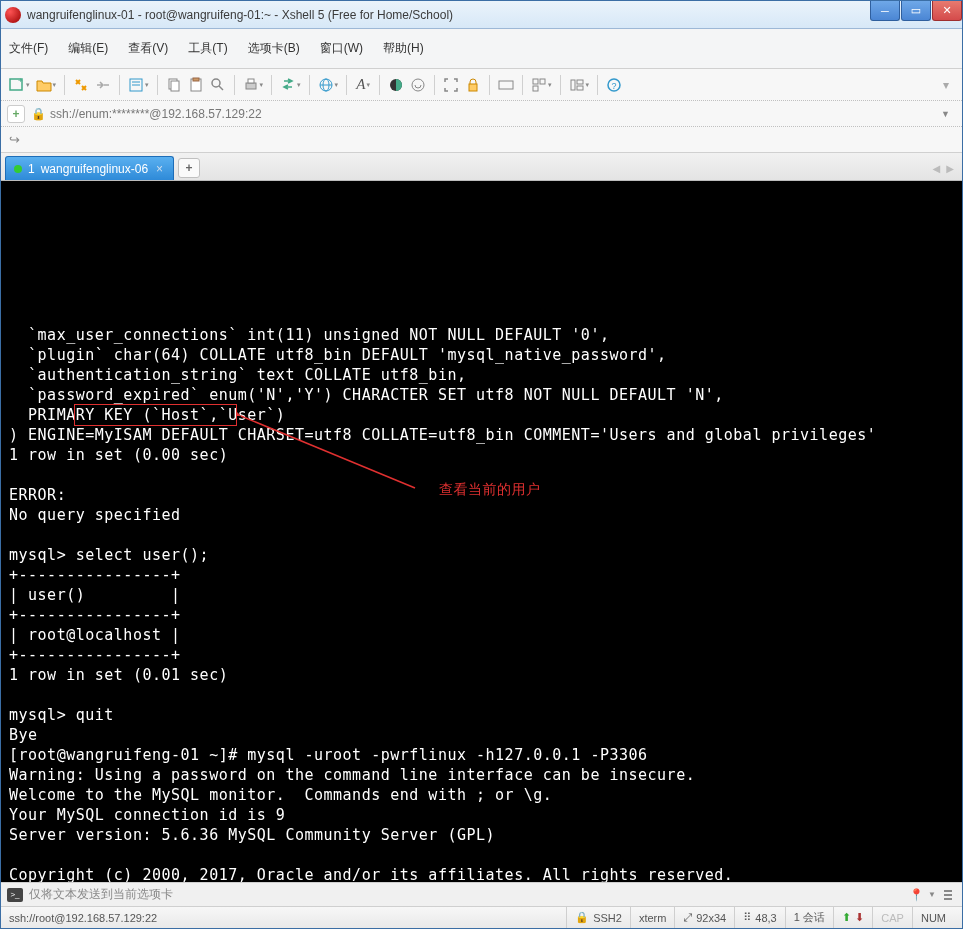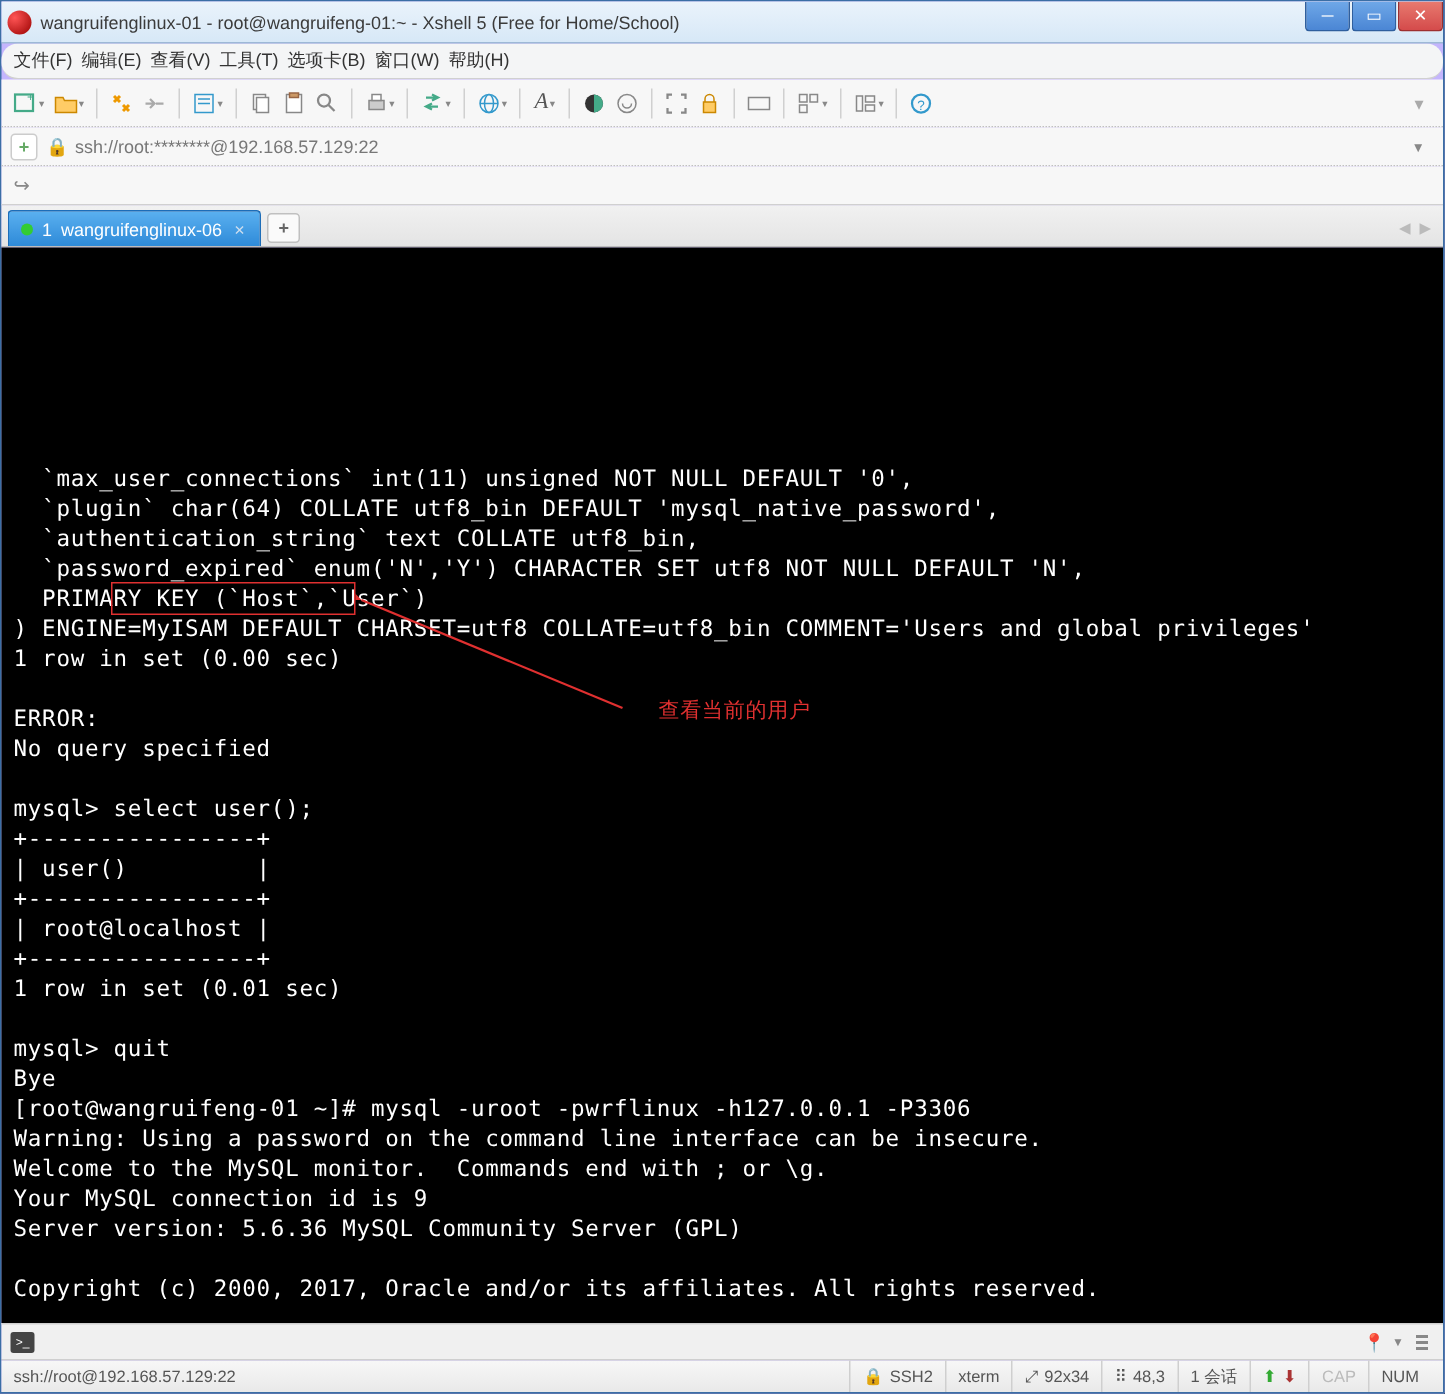--- a/index.html
+++ b/index.html
@@ -42,29 +42,28 @@
   background: linear-gradient(#6fa8e8, #4b86d4);
   border: 1px solid #2f5f9e;
   border-top: none;
   color: #fff;
   display: flex; align-items: center; justify-content: center;
   font-size: 11px;
   border-radius: 0 0 3px 3px;
 }
 .win-btn.close { background: linear-gradient(#e87a6f, #d44b4b); border-color: #9e2f2f;}
 .menubar {
-  height: 24px;
+  height: 40px;
   background: #f4f5f6;
   border-bottom: 1px solid #d0d0d0;
   display: flex;
   align-items: center;
   padding: 0 8px;
-  gap: 6px;
+  gap: 20px;
   color: #333;
-  border-radius: 11px;
 }
 .menubar span { cursor: default; }
 .toolbar {
   height: 32px;
   background: #f7f7f7;
   border-bottom: 1px dotted #c0c0c0;
   display: flex;
   align-items: center;
   padding: 0 6px;
   gap: 2px;
@@ -371,21 +370,21 @@
           <circle cx="8" cy="8" r="6" fill="none" stroke="#39c" stroke-width="1.5"></circle>
           <text x="5.5" y="12" font-size="9" fill="#39c">?</text>
         </svg>
       </div>
     <div class="tb-btn" style="margin-left:auto;color:#aaa">▾</div>
   </div>
 
   <div class="addressbar">
     <div class="plus">+</div>
     <span class="lock">🔒</span>
-    <span style="flex:1">ssh://root:********@192.168.57.129:22</span>
+    <span style="flex:1">ssh://enum:********@192.168.57.129:22</span>
     <span class="addr-dd">▼</span>
   </div>
 
   <div class="hintbar">
     <span class="arrow-icon">↪</span>
   </div>
 
   <div class="tabbar">
     <div class="tab">
       <span class="dot"></span>
@@ -410,20 +409,21 @@
             <path d="M8 1 L1 4 L8 7 z" fill="#e03030"></path>
           </marker>
         </defs>
       <line x1="178" y1="82" x2="4" y2="10" stroke="#e03030" stroke-width="1.5" marker-end="url(#ah)"></line>
     </svg>
     <div class="annotation" style="top:298px; left:414px;">查看当前的用户</div>
   <div>  `max_user_connections` int(11) unsigned NOT NULL DEFAULT '0',</div><div>  `plugin` char(64) COLLATE utf8_bin DEFAULT 'mysql_native_password',</div><div>  `authentication_string` text COLLATE utf8_bin,</div><div>  `password_expired` enum('N','Y') CHARACTER SET utf8 NOT NULL DEFAULT 'N',</div><div>  PRIMARY KEY (`Host`,`User`)</div><div>) ENGINE=MyISAM DEFAULT CHARSET=utf8 COLLATE=utf8_bin COMMENT='Users and global privileges'</div><div>1 row in set (0.00 sec)</div><div>&nbsp;</div><div>ERROR:</div><div>No query specified</div><div>&nbsp;</div><div>mysql&gt; select user();</div><div>+----------------+</div><div>| user()         |</div><div>+----------------+</div><div>| root@localhost |</div><div>+----------------+</div><div>1 row in set (0.01 sec)</div><div>&nbsp;</div><div>mysql&gt; quit</div><div>Bye</div><div>[root@wangruifeng-01 ~]# mysql -uroot -pwrflinux -h127.0.0.1 -P3306</div><div>Warning: Using a password on the command line interface can be insecure.</div><div>Welcome to the MySQL monitor.  Commands end with ; or \g.</div><div>Your MySQL connection id is 9</div><div>Server version: 5.6.36 MySQL Community Server (GPL)</div><div>&nbsp;</div><div>Copyright (c) 2000, 2017, Oracle and/or its affiliates. All rights reserved.</div><div>&nbsp;</div></div>
 
   <div class="input-bar">
     <span class="term-icon">&gt;_</span>
+    <span style="flex:1">仅将文本发送到当前选项卡</span>
     <div class="pin-dd">
       <span style="color:#c44">📍</span>
       <span style="font-size:8px">▼</span>
       <div class="menu-icon">
           <div></div>
           <div></div>
           <div></div>
         </div>
     </div>
   </div>

